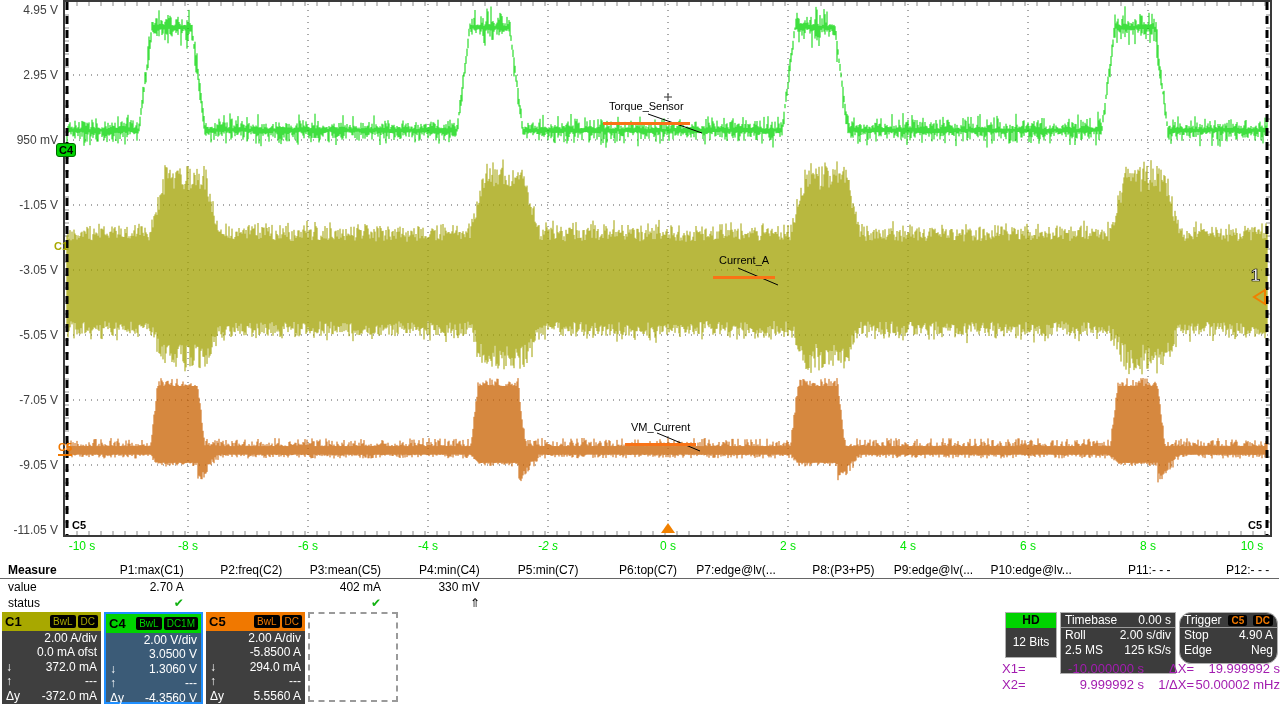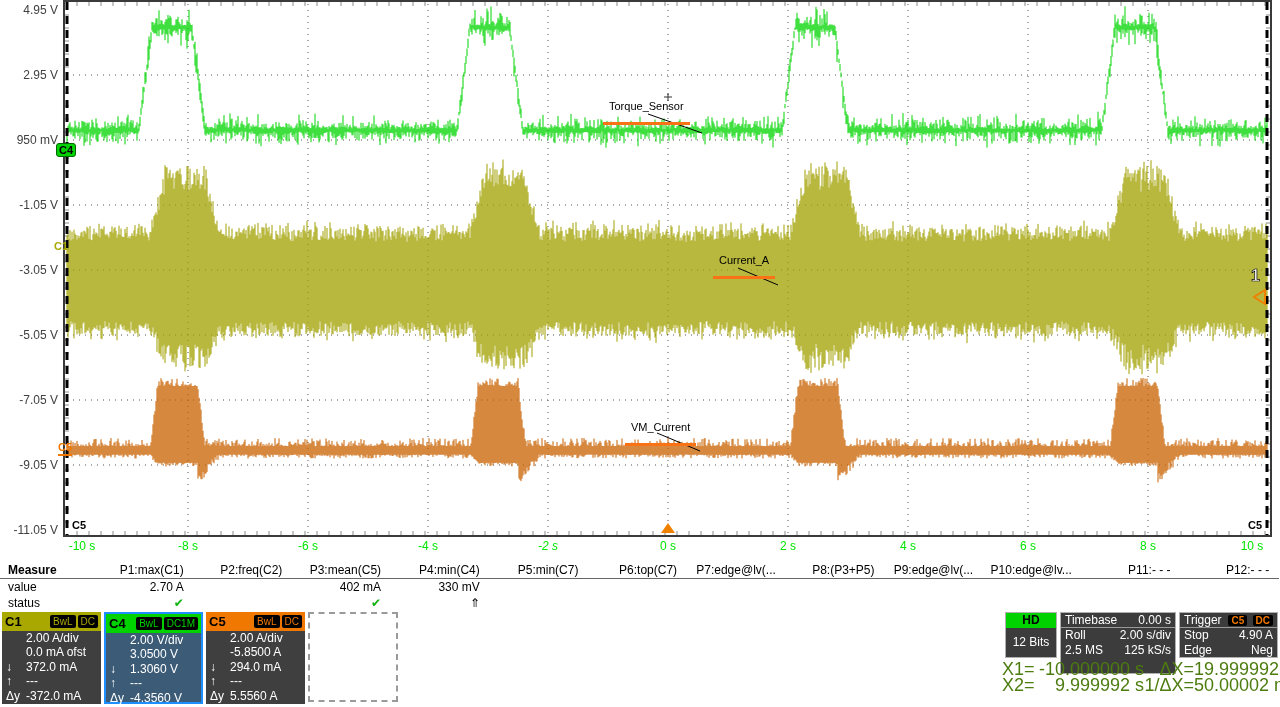--- a/index.html
+++ b/index.html
@@ -26,34 +26,34 @@
   .status-check{color:#12b212;font-weight:bold;}
   .status-arrow{color:#000;}
   
   .chbox{position:absolute;top:612px;width:99px;height:92px;background:#3f3f3f;box-sizing:border-box;}
   .chbox.sel{background:#3b5b77;border:2px solid #1f8fff;}
   .chbox .chhdr{height:19px;display:flex;align-items:center;padding:0 3px;box-sizing:border-box;}
   .chbox .chid{font-weight:bold;font-size:13px;color:#000;flex:1;}
   .chbadge{background:#000;font-size:10px;font-weight:normal;border-radius:2px;padding:0 3px;margin-left:2px;line-height:13px;}
   .chbox .chline{display:flex;color:#fff;font-size:12px;line-height:14.4px;padding:0 4px;}
   .chbox .chg{width:20px;text-align:left;}
-  .chbox .chv{flex:1;text-align:left;white-space:nowrap;}
+  .chbox .chv{flex:1;text-align:right;white-space:nowrap;}
   .emptybox{position:absolute;top:612px;left:308px;width:90px;height:90px;border:2px dashed #9a9a9a;box-sizing:border-box;background:#fff;}
   
   .infobox{position:absolute;top:612px;background:#3c3c3c;border:1px solid #b0b0b0;box-sizing:border-box;color:#fff;font-size:12px;}
   .infobox .irow{display:flex;justify-content:space-between;padding:0 4px;line-height:15px;white-space:nowrap;}
   .infobox .irow.hdrrow{border-bottom:1px solid #999;line-height:14px;}
   .hdbox{left:1005px;width:52px;height:46px;text-align:center;}
   .hdbox .hdhdr{background:#00d200;color:#000000;font-weight:bold;line-height:15px;}
   .hdbox .hdbody{color:#fff;line-height:29px;}
   .tbbox{left:1060px;width:116px;height:62px;}
-  .trbox{left:1179px;width:99px;height:46px;}
+  .trbox{left:1179px;width:99px;height:52px;border-radius:12px;}
   .trbadge{background:#000;color:#f07800;font-weight:bold;font-size:10px;border-radius:2px;padding:0 3px;margin-left:2px;line-height:12px;}
   
-  .cursors{position:absolute;left:1002px;top:661px;width:278px;color:#4d7c0f;font-size:18px;}
+  .cursors{position:absolute;left:1002px;top:661px;width:278px;color:#a21caf;font-size:13px;}
   .crow{display:grid;grid-template-columns:36px 106px 50px 86px;line-height:16px;}
   .crow span{white-space:nowrap;}
   .crow .lab{text-align:left;}
   .crow .labr{text-align:right;}
   .crow .val{text-align:right;}
 </style>
 </head>
 <body>
 
 <div class="screen">

